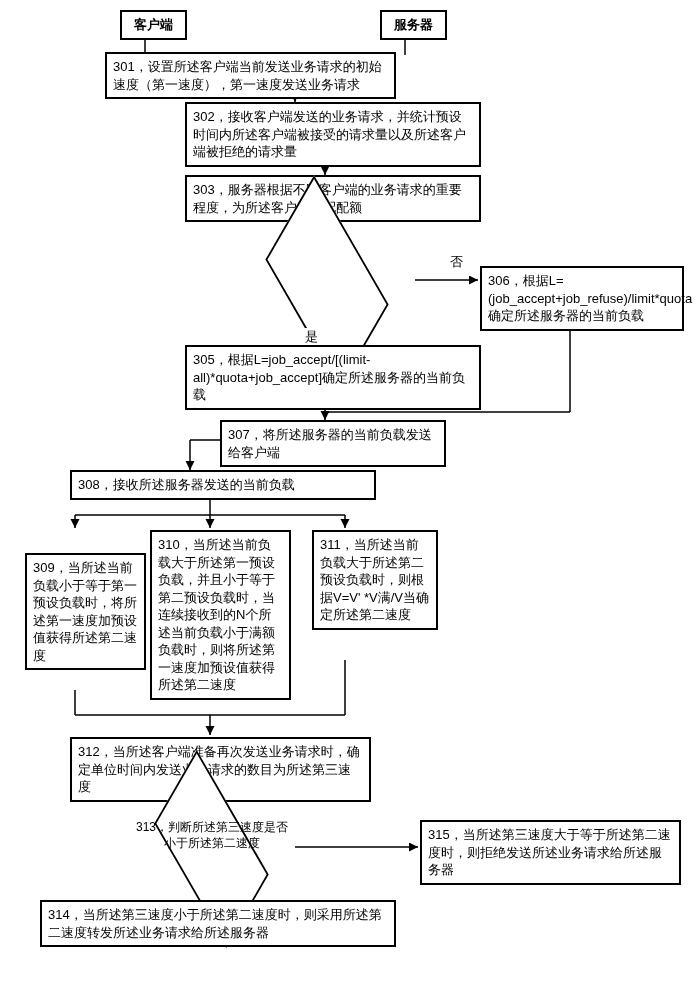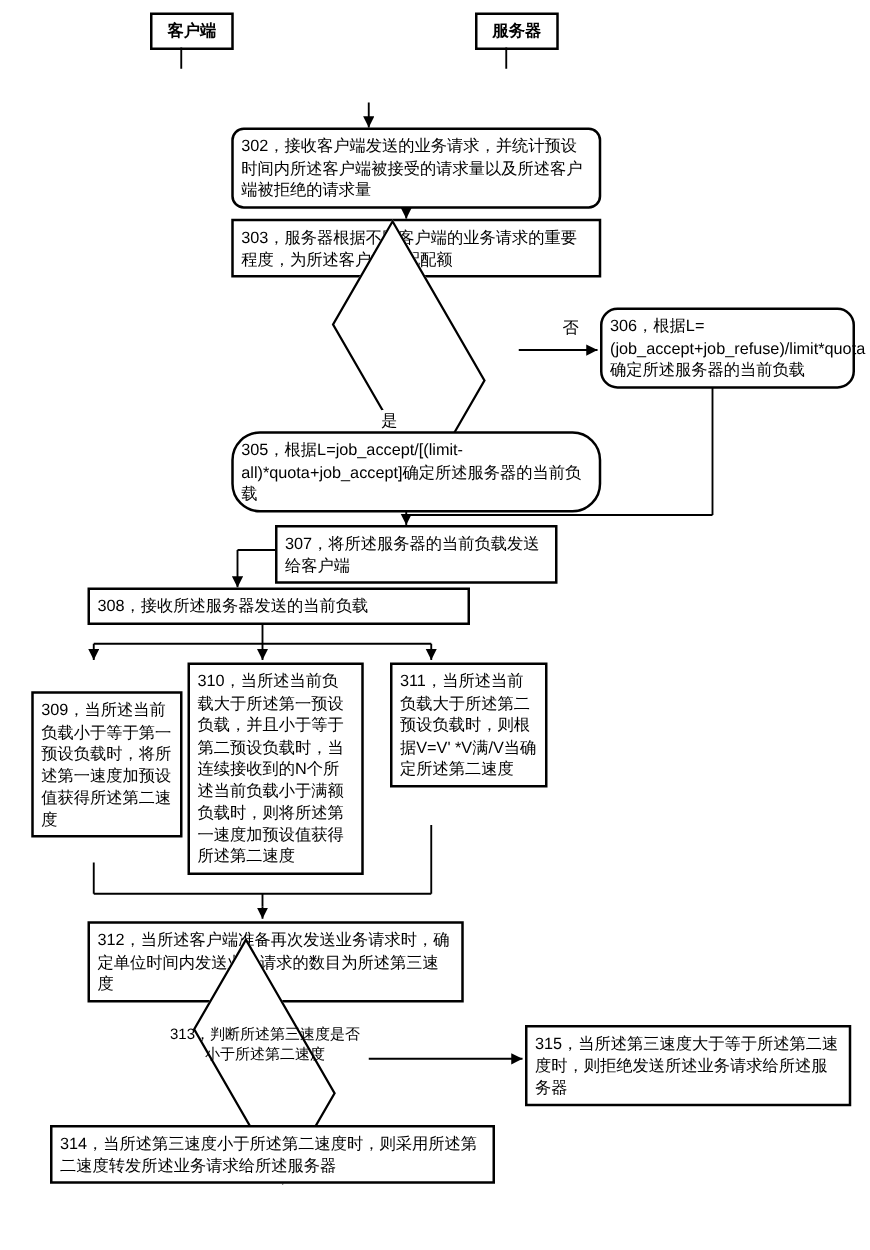--- a/index.html
+++ b/index.html
@@ -114,34 +114,35 @@
     <line x1="65" y1="705" x2="335" y2="705" stroke="#000" stroke-width="1.5"></line>
     <line x1="200" y1="705" x2="200" y2="715" stroke="#000" stroke-width="1.5"></line>
 
     <line x1="200" y1="785" x2="200" y2="800" stroke="#000" stroke-width="1.5" marker-end="url(#ah)"></line>
 
     <line x1="200" y1="875" x2="200" y2="890" stroke="#000" stroke-width="1.5" marker-end="url(#ah)"></line>
 
     <line x1="285" y1="837" x2="408" y2="837" stroke="#000" stroke-width="1.5" marker-end="url(#ah)"></line>
   </svg>
 
+  <div class="box" style="left:95px; top:42px; width:275px;">301，设置所述客户端当前发送业务请求的初始速度（第一速度），第一速度发送业务请求</div>
 
-  <div class="box" style="left:175px; top:92px; width:280px;border-radius:10px;">302，接收客户端发送的业务请求，并统计预设时间内所述客户端被接受的请求量以及所述客户端被拒绝的请求量</div>
+  <div class="box" style="left:175px; top:92px; width:280px;">302，接收客户端发送的业务请求，并统计预设时间内所述客户端被接受的请求量以及所述客户端被拒绝的请求量</div>
 
   <div class="box" style="left:175px; top:165px; width:280px;">303，服务器根据不同客户端的业务请求的重要程度，为所述客户端分配配额</div>
 
   <div class="diamond" style="left:245px; top:225px;">
     <div class="diamond-shape"></div>
   </div>
   <div class="edge-label" style="left:440px; top:243px;">否</div>
   <div class="edge-label" style="left:295px; top:318px;">是</div>
 
-  <div class="box" style="left:470px; top:236px; width:188px;border-radius:14px;">306，根据L=(job_accept+job_refuse)/limit*quota确定所述服务器的当前负载</div>
+  <div class="box" style="left:470px; top:256px; width:188px;">306，根据L=(job_accept+job_refuse)/limit*quota确定所述服务器的当前负载</div>
 
-  <div class="box" style="left:175px; top:335px; width:280px;border-radius:23px;">305，根据L=job_accept/[(limit-all)*quota+job_accept]确定所述服务器的当前负载</div>
+  <div class="box" style="left:175px; top:335px; width:280px;">305，根据L=job_accept/[(limit-all)*quota+job_accept]确定所述服务器的当前负载</div>
 
   <div class="box" style="left:210px; top:410px; width:210px;">307，将所述服务器的当前负载发送给客户端</div>
 
   <div class="box" style="left:60px; top:460px; width:290px;">308，接收所述服务器发送的当前负载</div>
 
   <div class="box" style="left:15px; top:520px; width:105px;margin-top:23px;">309，当所述当前负载小于等于第一预设负载时，将所述第一速度加预设值获得所述第二速度</div>
   <div class="box" style="left:140px; top:520px; width:125px;">310，当所述当前负载大于所述第一预设负载，并且小于等于第二预设负载时，当连续接收到的N个所述当前负载小于满额负载时，则将所述第一速度加预设值获得所述第二速度</div>
   <div class="box" style="left:302px; top:520px; width:110px;">311，当所述当前负载大于所述第二预设负载时，则根据V=V' *V满/V当确定所述第二速度</div>
 
   <div class="box" style="left:60px; top:727px; width:285px;">312，当所述客户端准备再次发送业务请求时，确定单位时间内发送业务请求的数目为所述第三速度</div>

